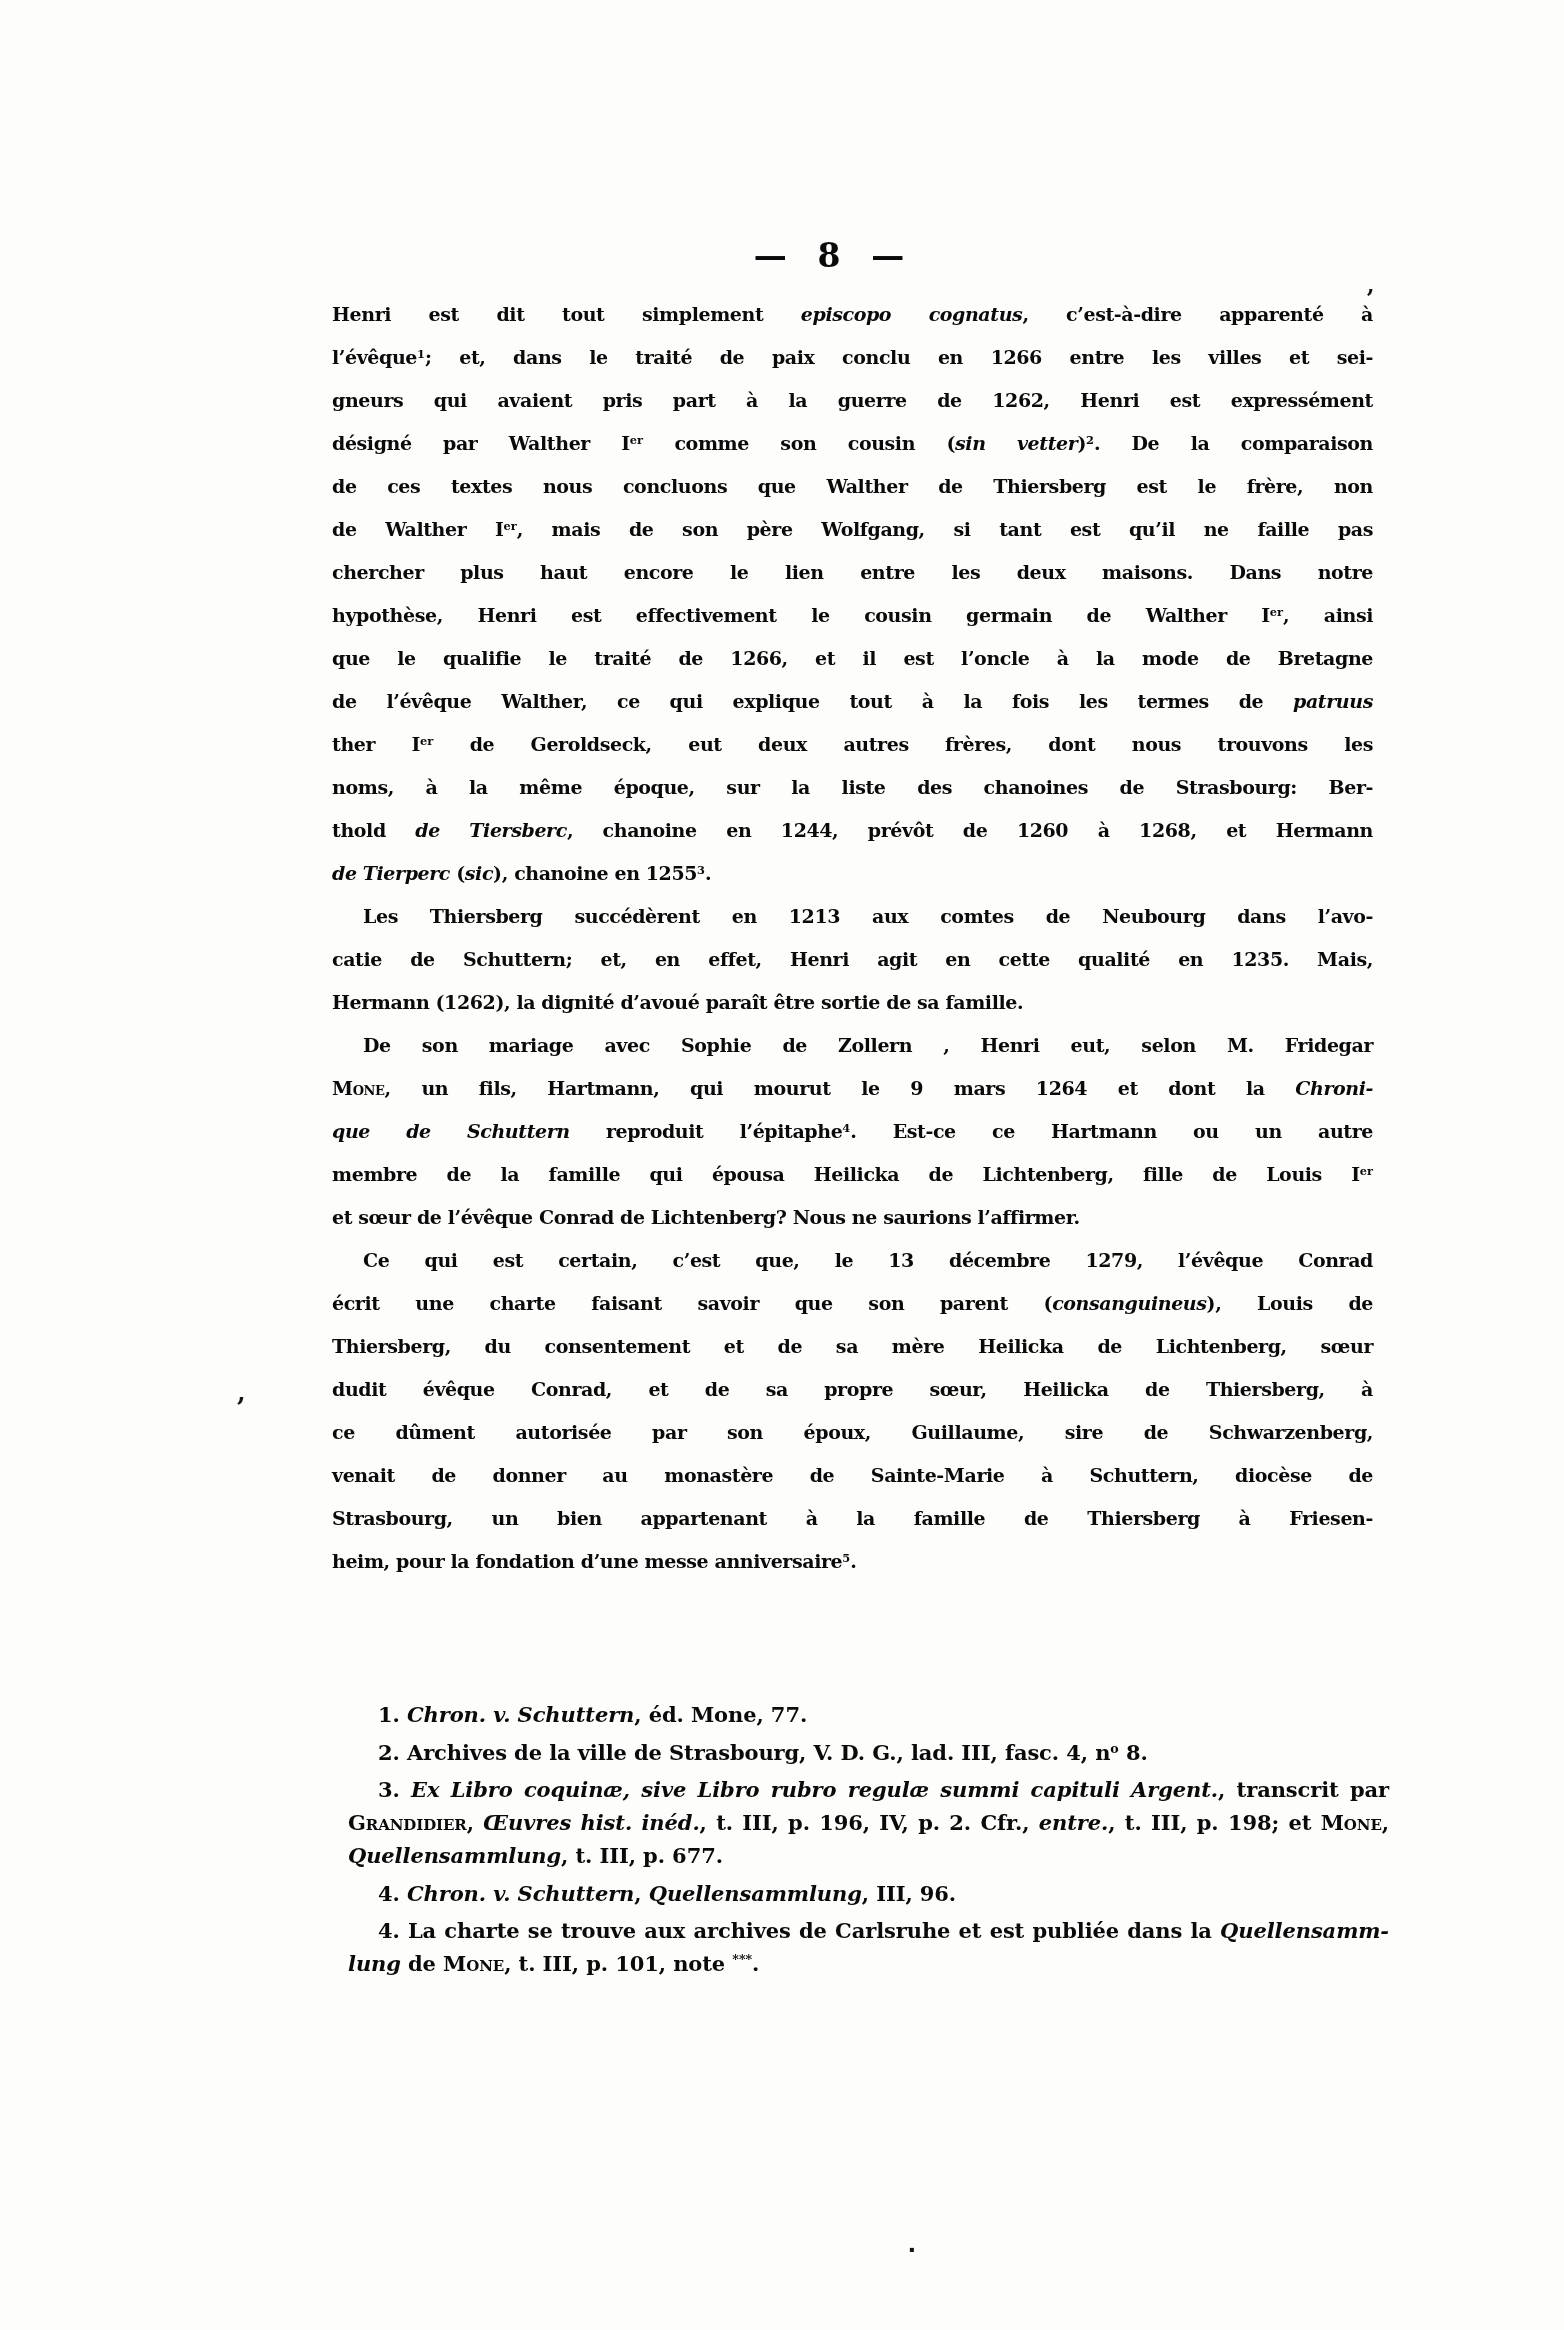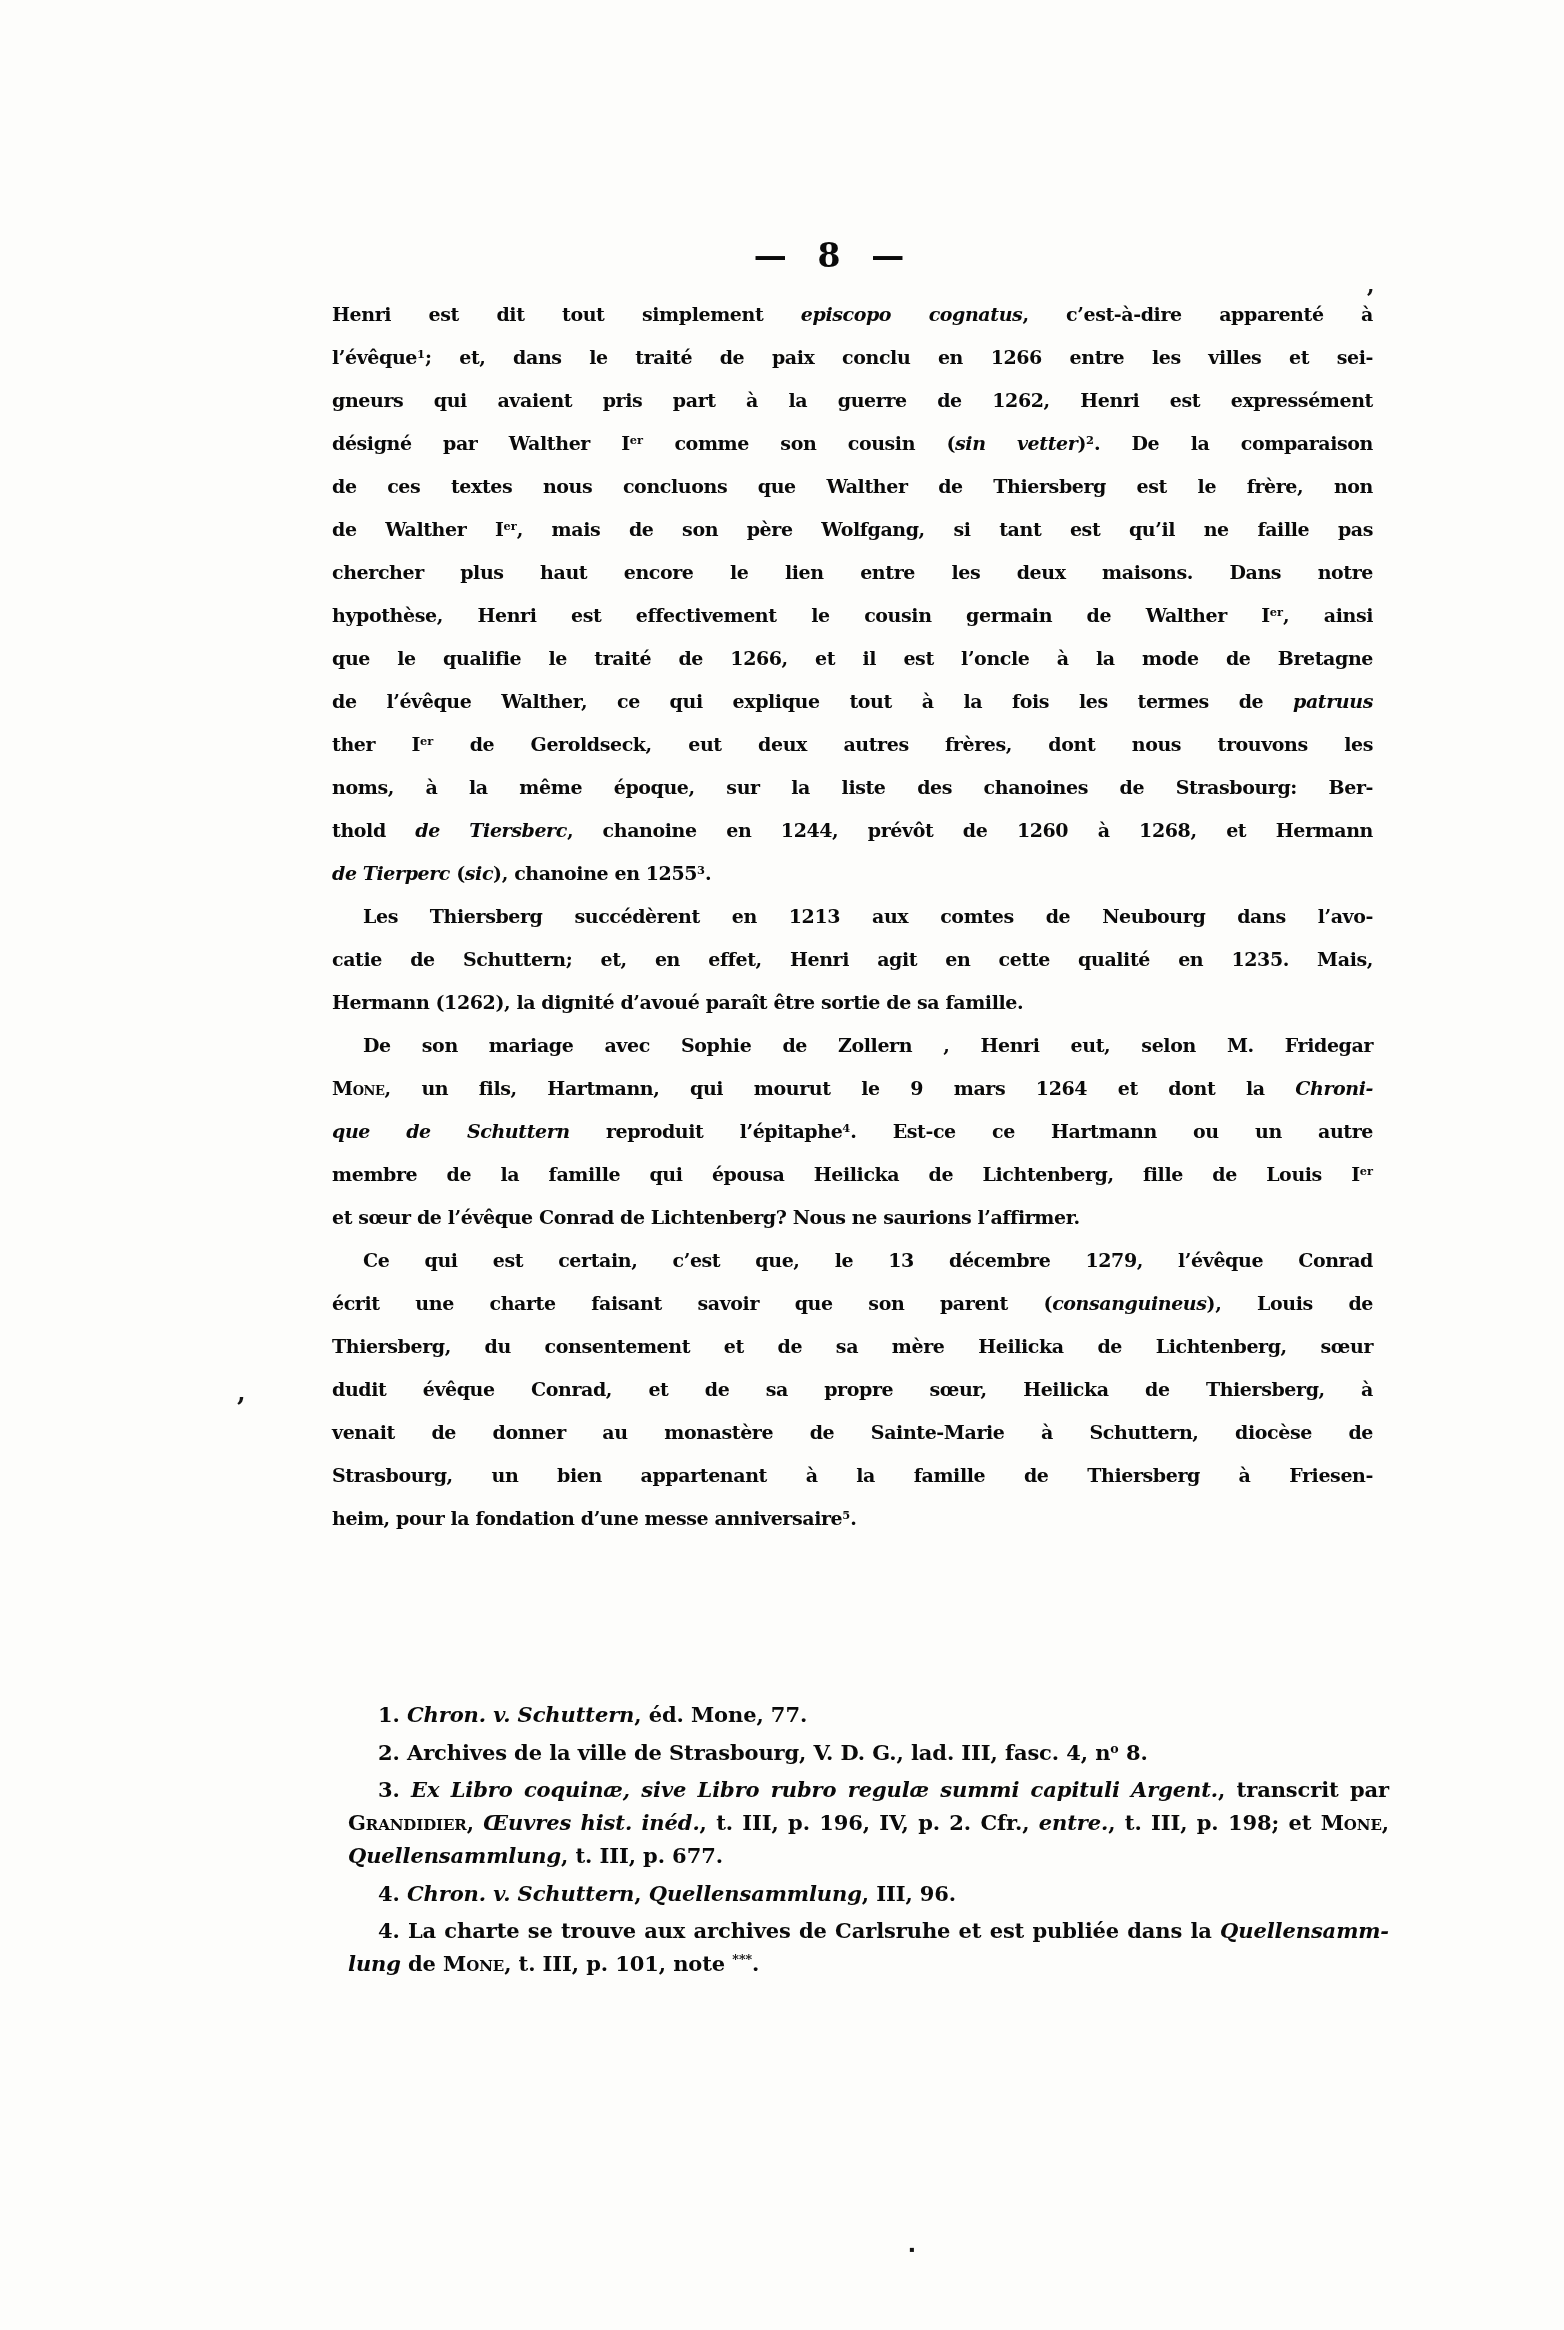--- a/index.html
+++ b/index.html
@@ -79,20 +79,21 @@
       <div class="bline"><span>Hermann (1262), la dignité d’avoué paraît être sortie de sa famille.</span></div>
       <div class="bline j ind"><span>De son mariage avec Sophie de Zollern , Henri eut, selon M.  Fridegar</span></div>
       <div class="bline j"><span class="sc">Mone</span><span>, un fils, Hartmann, qui mourut le 9 mars 1264 et dont la </span><span class="it">Chroni-</span></div>
       <div class="bline j"><span class="it">que de Schuttern</span><span> reproduit l’épitaphe</span><span class="sup">4</span><span>. Est-ce ce Hartmann ou un autre</span></div>
       <div class="bline j"><span>membre de la famille qui épousa Heilicka de Lichtenberg, fille de Louis I</span><span class="sup">er</span></div>
       <div class="bline"><span>et sœur de l’évêque Conrad de Lichtenberg? Nous ne saurions l’affirmer.</span></div>
       <div class="bline j ind"><span>Ce qui est certain, c’est que, le 13 décembre 1279, l’évêque Conrad</span></div>
       <div class="bline j"><span>écrit une charte faisant savoir que son parent (</span><span class="it">consanguineus</span><span>), Louis de</span></div>
       <div class="bline j"><span>Thiersberg, du consentement et de sa mère Heilicka de Lichtenberg, sœur</span></div>
       <div class="bline j"><span>dudit évêque Conrad, et de sa propre sœur, Heilicka de Thiersberg, à</span></div>
+      <div class="bline j"><span>ce dûment autorisée par son époux, Guillaume, sire de Schwarzenberg,</span></div>
       <div class="bline j"><span>venait de donner au monastère de Sainte-Marie à Schuttern, diocèse de</span></div>
       <div class="bline j"><span>Strasbourg, un bien appartenant à la famille de Thiersberg à Friesen-</span></div>
       <div class="bline"><span>heim, pour la fondation d’une messe anniversaire</span><span class="sup">5</span><span>.</span></div>
     </div>
 
   <div class="fn-block" id="fn-block">
       <div class="footnote">
         <div class="fline ind"><span>1. </span><span class="it">Chron. v. Schuttern</span><span>, éd. Mone, 77.</span></div>
       </div>
       <div class="footnote">

